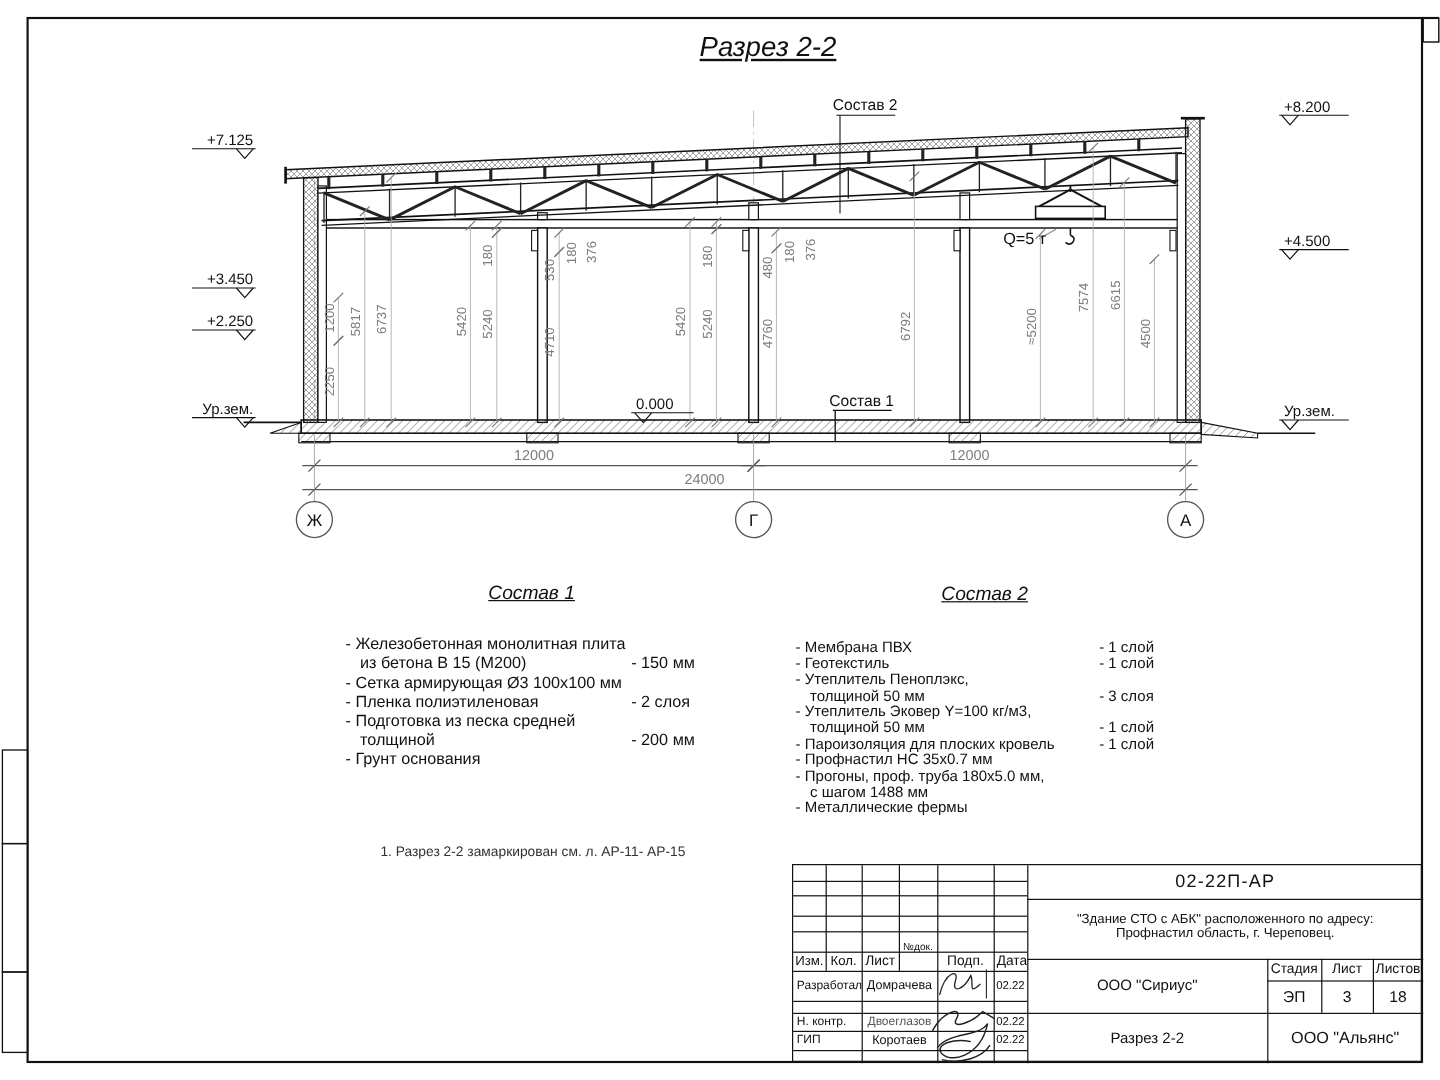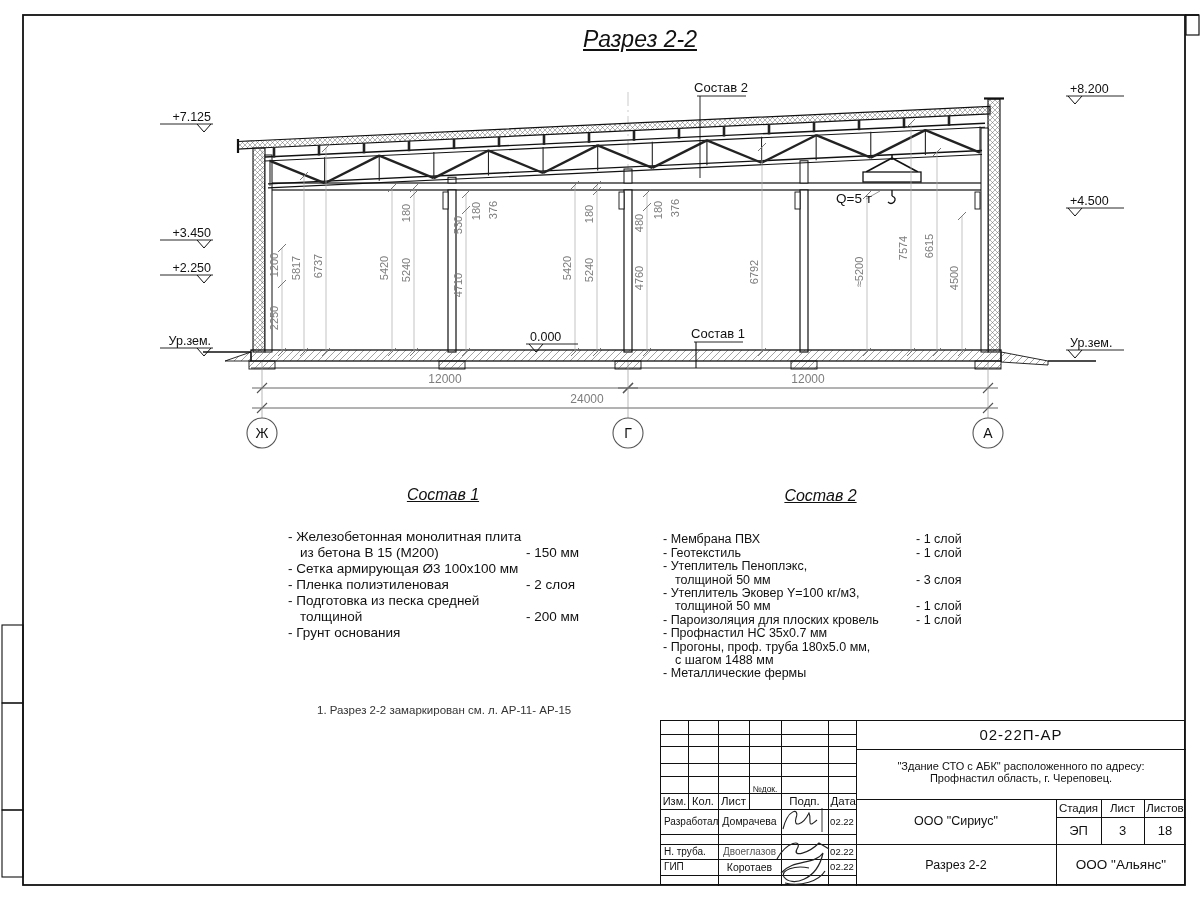--- a/index.html
+++ b/index.html
@@ -498,21 +498,21 @@
   <div class="cell" style="left:27px;top:72px;width:30px;height:16px;line-height:16px;font-size:11px;">Кол.</div>
   <div class="cell" style="left:57px;top:72px;width:31px;height:16px;line-height:16px;font-size:11.5px;">Лист</div>
   <div class="cell" style="left:88px;top:59px;width:32px;height:16px;line-height:18px;font-size:8.5px;">№док.</div>
   <div class="cell" style="left:120px;top:72px;width:47px;height:16px;line-height:16px;font-size:11.5px;">Подп.</div>
   <div class="cell" style="left:167px;top:72px;width:28px;height:16px;line-height:16px;font-size:11.5px;text-align:right;">Дата</div>
 
   <div class="cell lft" style="left:3px;top:88px;width:54px;height:25px;line-height:25px;font-size:10px;">Разработал</div>
   <div class="cell" style="left:57px;top:88px;width:63px;height:25px;line-height:25px;font-size:10.5px;">Домрачева</div>
   <div class="cell" style="left:167px;top:88px;width:28px;height:25px;line-height:25px;font-size:9.5px;">02.22</div>
 
-  <div class="cell lft" style="left:3px;top:123px;width:54px;height:15px;line-height:15px;font-size:10px;">Н. труба.</div>
+  <div class="cell lft" style="left:3px;top:123px;width:54px;height:15px;line-height:15px;font-size:10px;">Н. контр.</div>
   <div class="cell" style="left:57px;top:123px;width:63px;height:15px;line-height:15px;font-size:10px;color:#555;">Двоеглазов</div>
   <div class="cell" style="left:167px;top:123px;width:28px;height:15px;line-height:15px;font-size:9.5px;">02.22</div>
 
   <div class="cell lft" style="left:3px;top:138px;width:54px;height:16px;line-height:16px;font-size:10px;">ГИП</div>
   <div class="cell" style="left:57px;top:138px;width:63px;height:16px;line-height:16px;font-size:10.5px;">Коротаев</div>
   <div class="cell" style="left:167px;top:138px;width:28px;height:16px;line-height:16px;font-size:9.5px;">02.22</div>
 
   <svg class="abs" style="left:118px;top:84px;" width="52" height="32" viewBox="0 0 52 32">
     <path d="M4,24 C9,4 21,2 17,13 C14,23 24,20 30,8 C33,14 27,25 38,15" fill="none" stroke="#222" stroke-width="1.1"></path>
     <line x1="43" y1="3" x2="43" y2="27" stroke="#222" stroke-width="0.9"></line>

